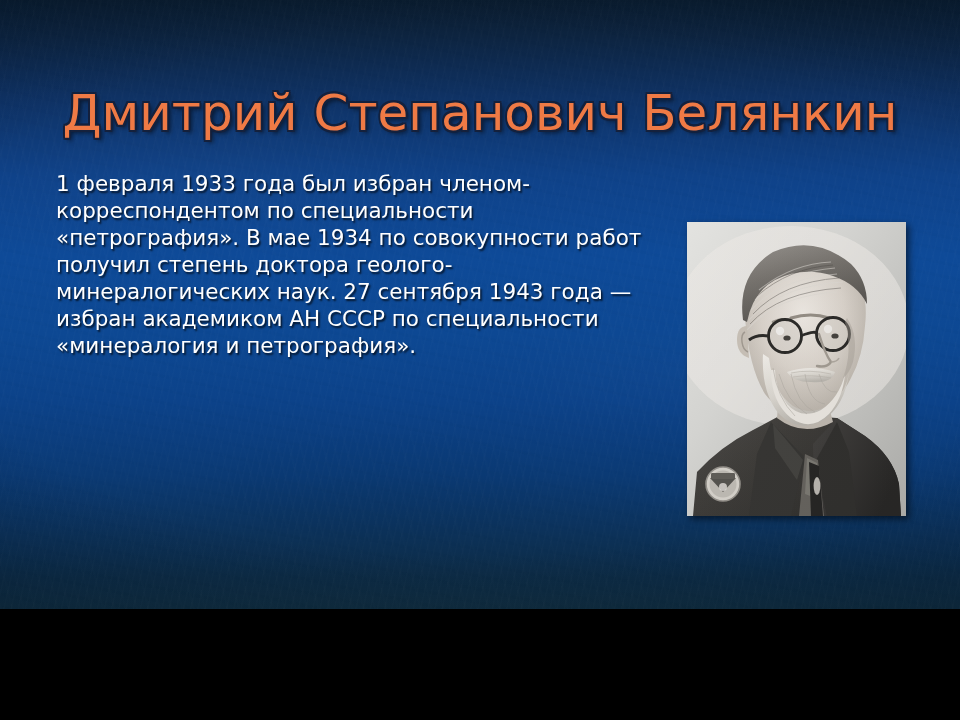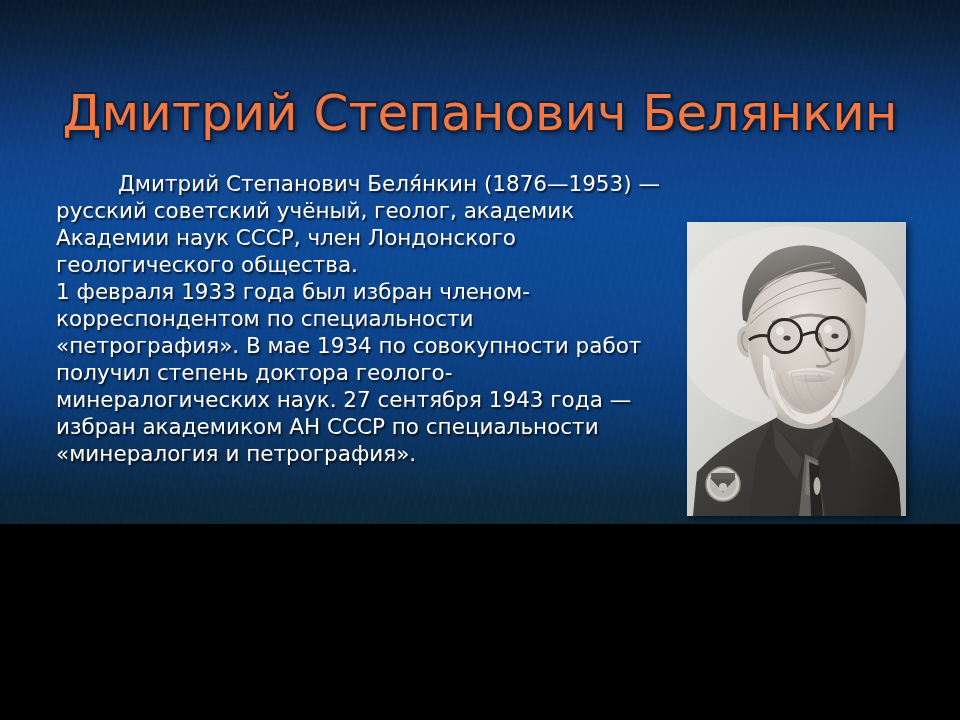--- a/index.html
+++ b/index.html
@@ -5,21 +5,21 @@
 <style>
   html, body {
     margin: 0;
     padding: 0;
     background: #000;
   }
 
   .slide {
     position: relative;
     width: 960px;
-    height: 524px;
+    height: 609px;
     overflow: hidden;
     font-family: "DejaVu Sans", "Liberation Sans", sans-serif;
     background-color: #0a4585;
     background-image:
       
       radial-gradient(ellipse 130% 95% at 50% 48%,
          rgba(0,0,0,0) 45%, rgba(0,15,35,0.35) 80%, rgba(0,12,28,0.60) 100%),
       
       linear-gradient(to bottom,
          #0a1c2e 0%,
@@ -135,21 +135,20 @@
 </head>
 <body>
 
 <div class="slide">
 
   <div class="texture"></div>
 
   <div class="title">Дмитрий Степанович Белянкин</div>
 
   <div class="body-text">
-    <p class="indented">Дмитрий Степанович Беля́нкин (1876—1953) — русский советский учёный, геолог, академик Академии наук СССР, член Лондонского геологического общества.</p>
     <p>1 февраля 1933 года был избран членом-корреспондентом по специальности «петрография». В мае 1934 по совокупности работ получил степень доктора геолого-минералогических наук. 27 сентября 1943 года — избран академиком АН СССР по специальности «минералогия и петрография».</p>
   </div>
 
   <div class="photo-frame">
     <svg viewBox="0 0 219 294" preserveAspectRatio="none">
       <defs>
         <linearGradient id="bgGrad" x1="0" y1="0" x2="1" y2="1">
           <stop offset="0%" stop-color="#e3e3e0"></stop>
           <stop offset="38%" stop-color="#d3d3d0"></stop>
           <stop offset="72%" stop-color="#bdbdba"></stop>

